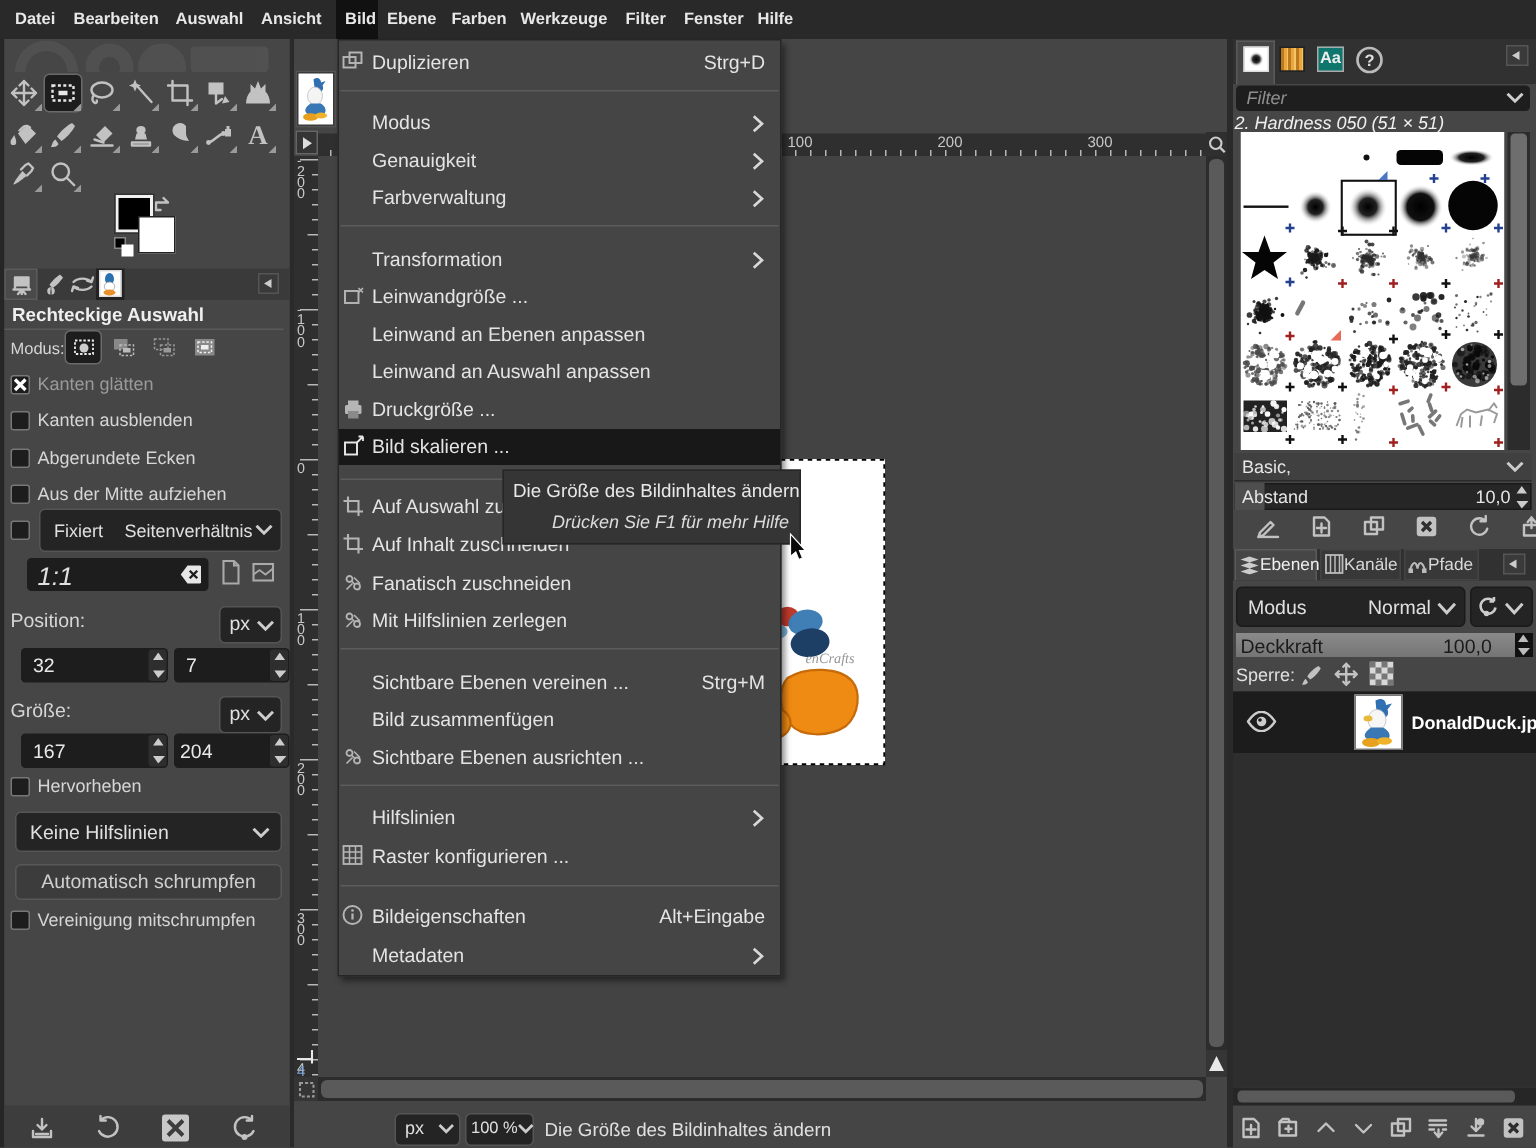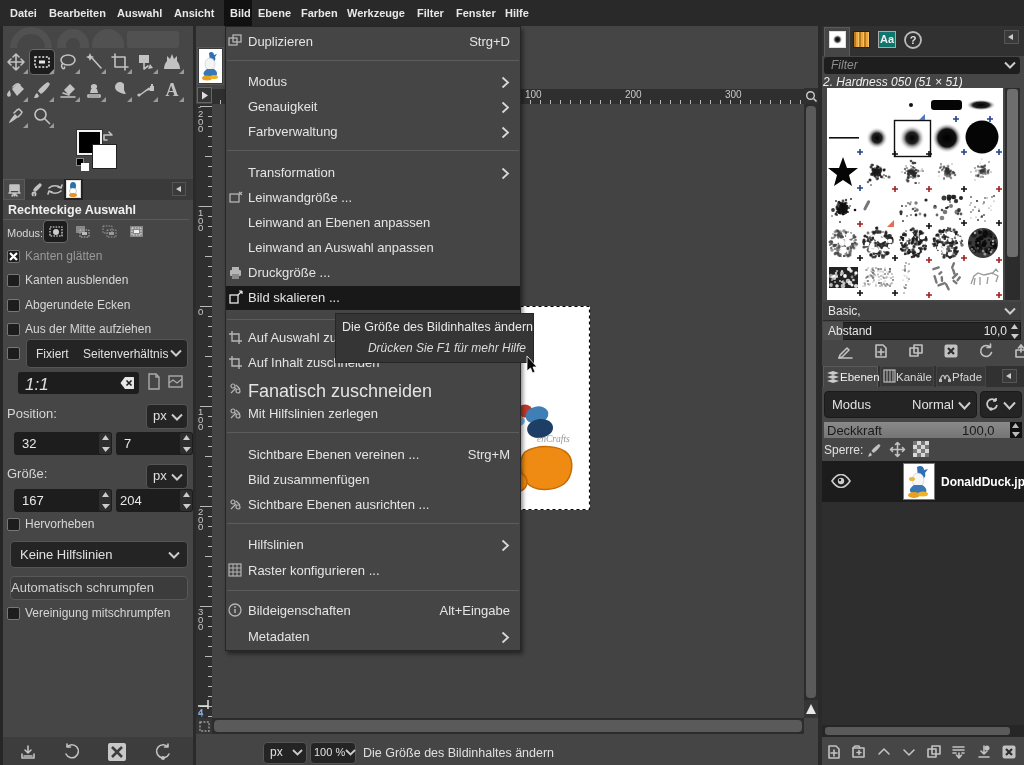--- a/index.html
+++ b/index.html
@@ -282,21 +282,21 @@
 <svg class="abs" style="left:182px;top:501px" width="9" height="8">
     <path d="M4.5 8L1 3h8z" fill="#ccc"></path>
   </svg>
 <div class="abs" style="left:7px;top:518px;width:13px;height:13px;background:#1d1d1d;border:1px solid #777;border-radius:2px;"></div>
 <div class="abs" style="left:25px;top:517px;font-size:12px;color:#d6d6d6;">Hervorheben</div>
 <div class="abs" style="left:10px;top:541px;width:178px;height:27px;background:#242424;border:1px solid #555;border-radius:4px;"></div>
 <div class="abs" style="left:20px;top:547px;font-size:13px;color:#e0e0e0;">Keine Hilfslinien</div>
 <svg class="abs" style="left:168px;top:551px" width="12" height="9">
     <path d="M1 1.5l5 5l5-5" stroke="#ccc" stroke-width="2" fill="none"></path>
   </svg>
-<div class="abs" style="left:10px;top:576px;width:178px;height:24px;background:#3c3c3c;border:1px solid #585858;border-radius:4px;line-height:22px;font-size:13px;color:#d0d0d0;">Automatisch schrumpfen</div>
+<div class="abs" style="left:10px;top:576px;width:178px;height:24px;background:#3c3c3c;border:1px solid #585858;border-radius:4px;text-align:center;line-height:22px;font-size:13px;color:#d0d0d0;">Automatisch schrumpfen</div>
 <div class="abs" style="left:7px;top:607px;width:13px;height:13px;background:#1d1d1d;border:1px solid #777;border-radius:2px;"></div>
 <div class="abs" style="left:25px;top:606px;font-size:12px;color:#d6d6d6;">Vereinigung mitschrumpfen</div>
 <div class="abs" style="left:3px;top:737px;width:190px;height:28px;background:#3d3d3d;"></div>
 <svg class="abs" style="left:20px;top:744px" width="16" height="16">
     <path class="ic" d="M8 2v7M8 9l-3-3M8 9l3-3"></path>
     <path class="ic" d="M2 10v4h12v-4M4 12h8"></path>
   </svg>
 <svg class="abs" style="left:63px;top:743px" width="17" height="17">
     <path class="ic" d="M4 4a6.5 6.5 0 1 1-1 7M4 4V1M4 4h3.5" stroke-width="2"></path>
   </svg>
@@ -2284,21 +2284,21 @@
   </svg>
 <div class="abs" style="left:227px;top:319px;width:292px;height:1px;background:#5c5c5c;z-index:16;"></div>
 <div class="abs" style="left:248px;top:330px;font-size:13px;color:#e4e4e4;z-index:17;">Auf Auswahl zuschneiden</div>
 <svg class="abs" style="left:228px;top:330px;z-index:17;" width="15" height="15">
     <path d="M4 1v10h10M1 4h10v10" fill="none" stroke="#b5b5b5" stroke-width="1.4"></path>
   </svg>
 <div class="abs" style="left:248px;top:355px;font-size:13px;color:#e4e4e4;z-index:17;">Auf Inhalt zuschneiden</div>
 <svg class="abs" style="left:228px;top:355px;z-index:17;" width="15" height="15">
     <path d="M4 1v10h10M1 4h10v10" fill="none" stroke="#b5b5b5" stroke-width="1.4"></path>
   </svg>
-<div class="abs" style="left:248px;top:381px;font-size:18px;color:#e4e4e4;z-index:17;">Fanatisch zuschneiden</div>
+<div class="abs" style="left:248px;top:381px;font-size:13px;color:#e4e4e4;z-index:17;">Fanatisch zuschneiden</div>
 <svg class="abs" style="left:228px;top:381px;z-index:17;" width="15" height="15">
     <circle cx="5" cy="5" r="2" fill="none" stroke="#b5b5b5" stroke-width="1.2"></circle>
     <circle cx="10" cy="10" r="2" fill="none" stroke="#b5b5b5" stroke-width="1.2"></circle>
     <path d="M6.5 6.5l2 2M3 12l4-4M8 4l4 4" stroke="#b5b5b5" stroke-width="1.1"></path>
   </svg>
 <div class="abs" style="left:248px;top:406px;font-size:13px;color:#e4e4e4;z-index:17;">Mit Hilfslinien zerlegen</div>
 <svg class="abs" style="left:228px;top:406px;z-index:17;" width="15" height="15">
     <circle cx="5" cy="5" r="2" fill="none" stroke="#b5b5b5" stroke-width="1.2"></circle>
     <circle cx="10" cy="10" r="2" fill="none" stroke="#b5b5b5" stroke-width="1.2"></circle>
     <path d="M6.5 6.5l2 2M3 12l4-4M8 4l4 4" stroke="#b5b5b5" stroke-width="1.1"></path>

